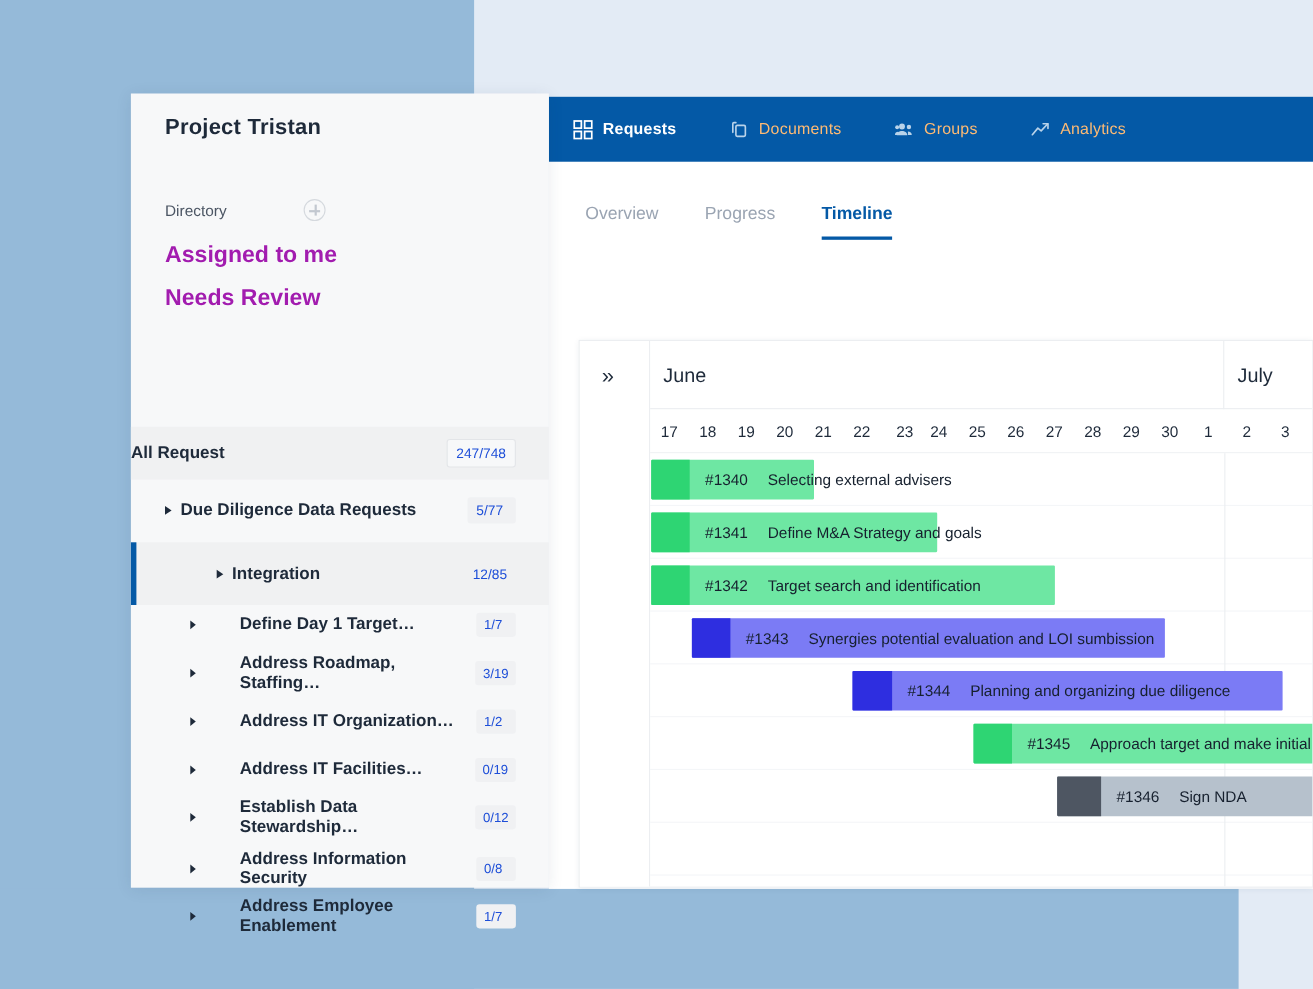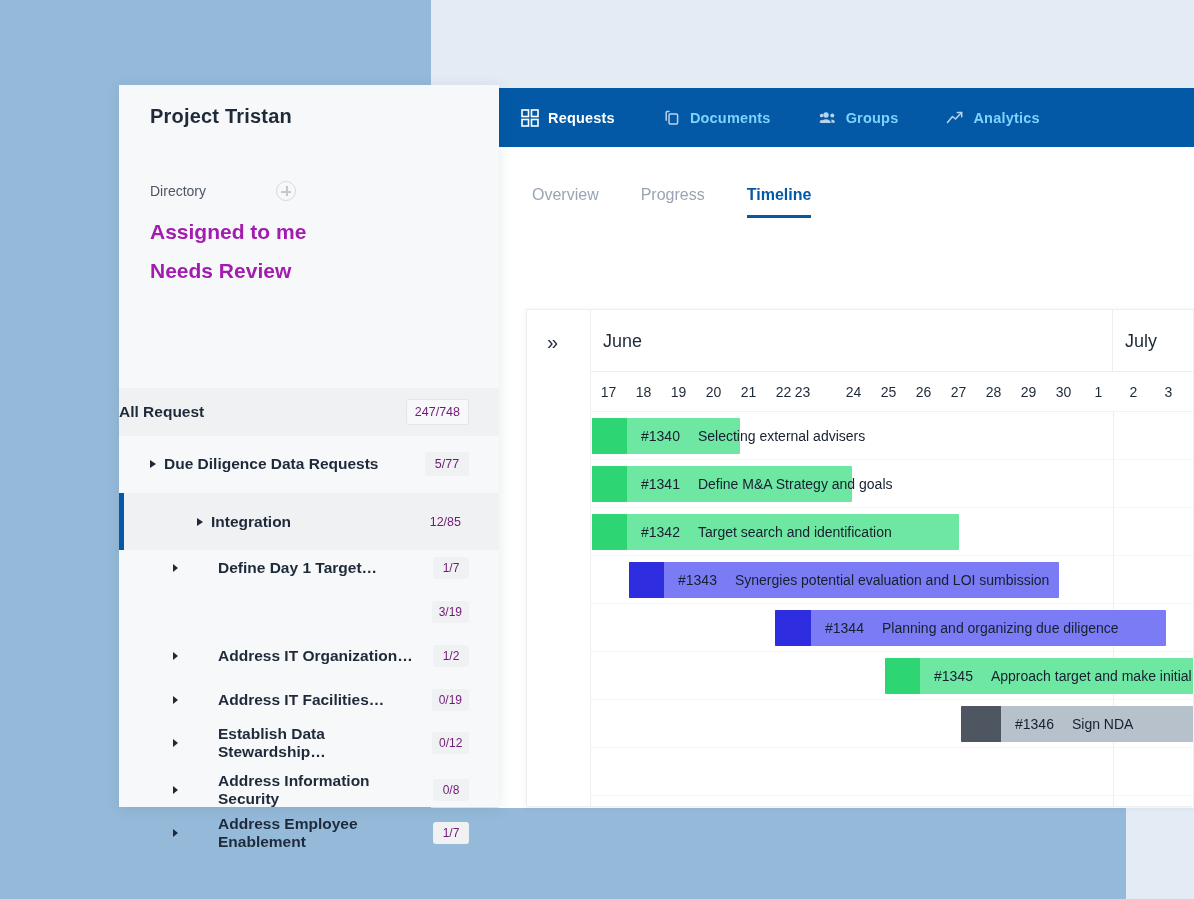--- a/index.html
+++ b/index.html
@@ -16,22 +16,22 @@
   .bg-steel-top  { position:absolute; left:0;  top:0;   width:431px; height:899px; background:#95bad9; }
   .bg-steel-bot  { position:absolute; left:0;  top:808px; width:1126px; height:91px; background:#95bad9; }
 
   
   .topnav {
     position:absolute; left:499px; top:88px; width:695px; height:59px;
     background:#0459a6; display:flex; align-items:center; padding-left:22px; gap:0;
   }
   .nav-item {
     display:flex; align-items:center; gap:9px;
-    color:#7dd3fc; font-size:14.5px; letter-spacing:.2px;
-    padding:0 22px 0 0; margin-right:26px; cursor:pointer; white-space:nowrap;font-weight:bold;
+    color:#fdba74; font-size:14.5px; letter-spacing:.2px;
+    padding:0 22px 0 0; margin-right:26px; cursor:pointer; white-space:nowrap;
   }
   .nav-item.active { color:#ffffff; font-weight:bold; }
   .nav-ico { width:18px; height:18px; display:inline-block; flex:none; }
   .nav-ico svg { display:block; width:18px; height:18px; }
 
   
   .content {
     position:absolute; left:499px; top:147px; width:695px; height:661px;
     background:#ffffff;
   }
@@ -70,22 +70,22 @@
   .side-link.l2 { top:174px; }
 
   
   .grow {
     position:absolute; left:0; width:380px; display:flex; align-items:center;
     cursor:pointer;
   }
   .grow .gname { font-size:15.5px; font-weight:bold; color:#1e2a3a; display:flex; align-items:center; gap:8px; }
   .grow .count {
     margin-left:auto; margin-right:30px;
-    font-size:12.5px; color:#701a75; background:#f0f1f3;
-    border-radius:3px; padding:5px 8px; min-width:44px; text-align:center;
+    font-size:12.5px; color:#1d4ed8; background:#f0f1f3;
+    border-radius:3px; padding:5px 8px; min-width:44px; text-align:left;
   }
   .caret {
     width:0; height:0; border-left:6px solid #1e2a3a;
     border-top:4.5px solid transparent; border-bottom:4.5px solid transparent; flex:none;
   }
 
   .row-all     { top:303px; height:48px; background:#f0f1f2; }
   .row-all .gname { }
   .row-all .count { background:#f7f8f9; border:1px solid #e3e5e8; }
   .row-dd      { top:356px; height:45px; }
@@ -244,20 +244,24 @@
     </div>
 
     <div class="grow row-sub" style="top:461px">
       <span class="gname">
           <i class="caret"></i>
           <span>Define Day 1 Target…</span>
         </span>
       <span class="count">1/7</span>
     </div>
     <div class="grow row-sub" style="top:505px">
+      <span class="gname">
+          <i class="caret"></i>
+          <span>Address Roadmap, Staffing…</span>
+        </span>
       <span class="count">3/19</span>
     </div>
     <div class="grow row-sub" style="top:549px">
       <span class="gname">
           <i class="caret"></i>
           <span>Address IT Organization…</span>
         </span>
       <span class="count">1/2</span>
     </div>
     <div class="grow row-sub" style="top:593px">
@@ -301,21 +305,21 @@
       <div class="month jul">July</div>
     </div>
 
     <div class="tl-days" id="days">
         <div class="day" style="left: 0px;">17</div>
         <div class="day" style="left: 35px;">18</div>
         <div class="day" style="left: 70px;">19</div>
         <div class="day" style="left: 105px;">20</div>
         <div class="day" style="left: 140px;">21</div>
         <div class="day" style="left: 175px;">22</div>
-        <div class="day" style="left: 194px; text-align: center;">23</div>
+        <div class="day" style="left: 214px; text-align: center;">23</div>
         <div class="day" style="left: 245px;">24</div>
         <div class="day" style="left: 280px;">25</div>
         <div class="day" style="left: 315px;">26</div>
         <div class="day" style="left: 350px;">27</div>
         <div class="day" style="left: 385px;">28</div>
         <div class="day" style="left: 420px;">29</div>
         <div class="day" style="left: 455px;">30</div>
         <div class="day" style="left: 490px;">1</div>
         <div class="day" style="left: 525px;">2</div>
         <div class="day" style="left: 560px;">3</div>

